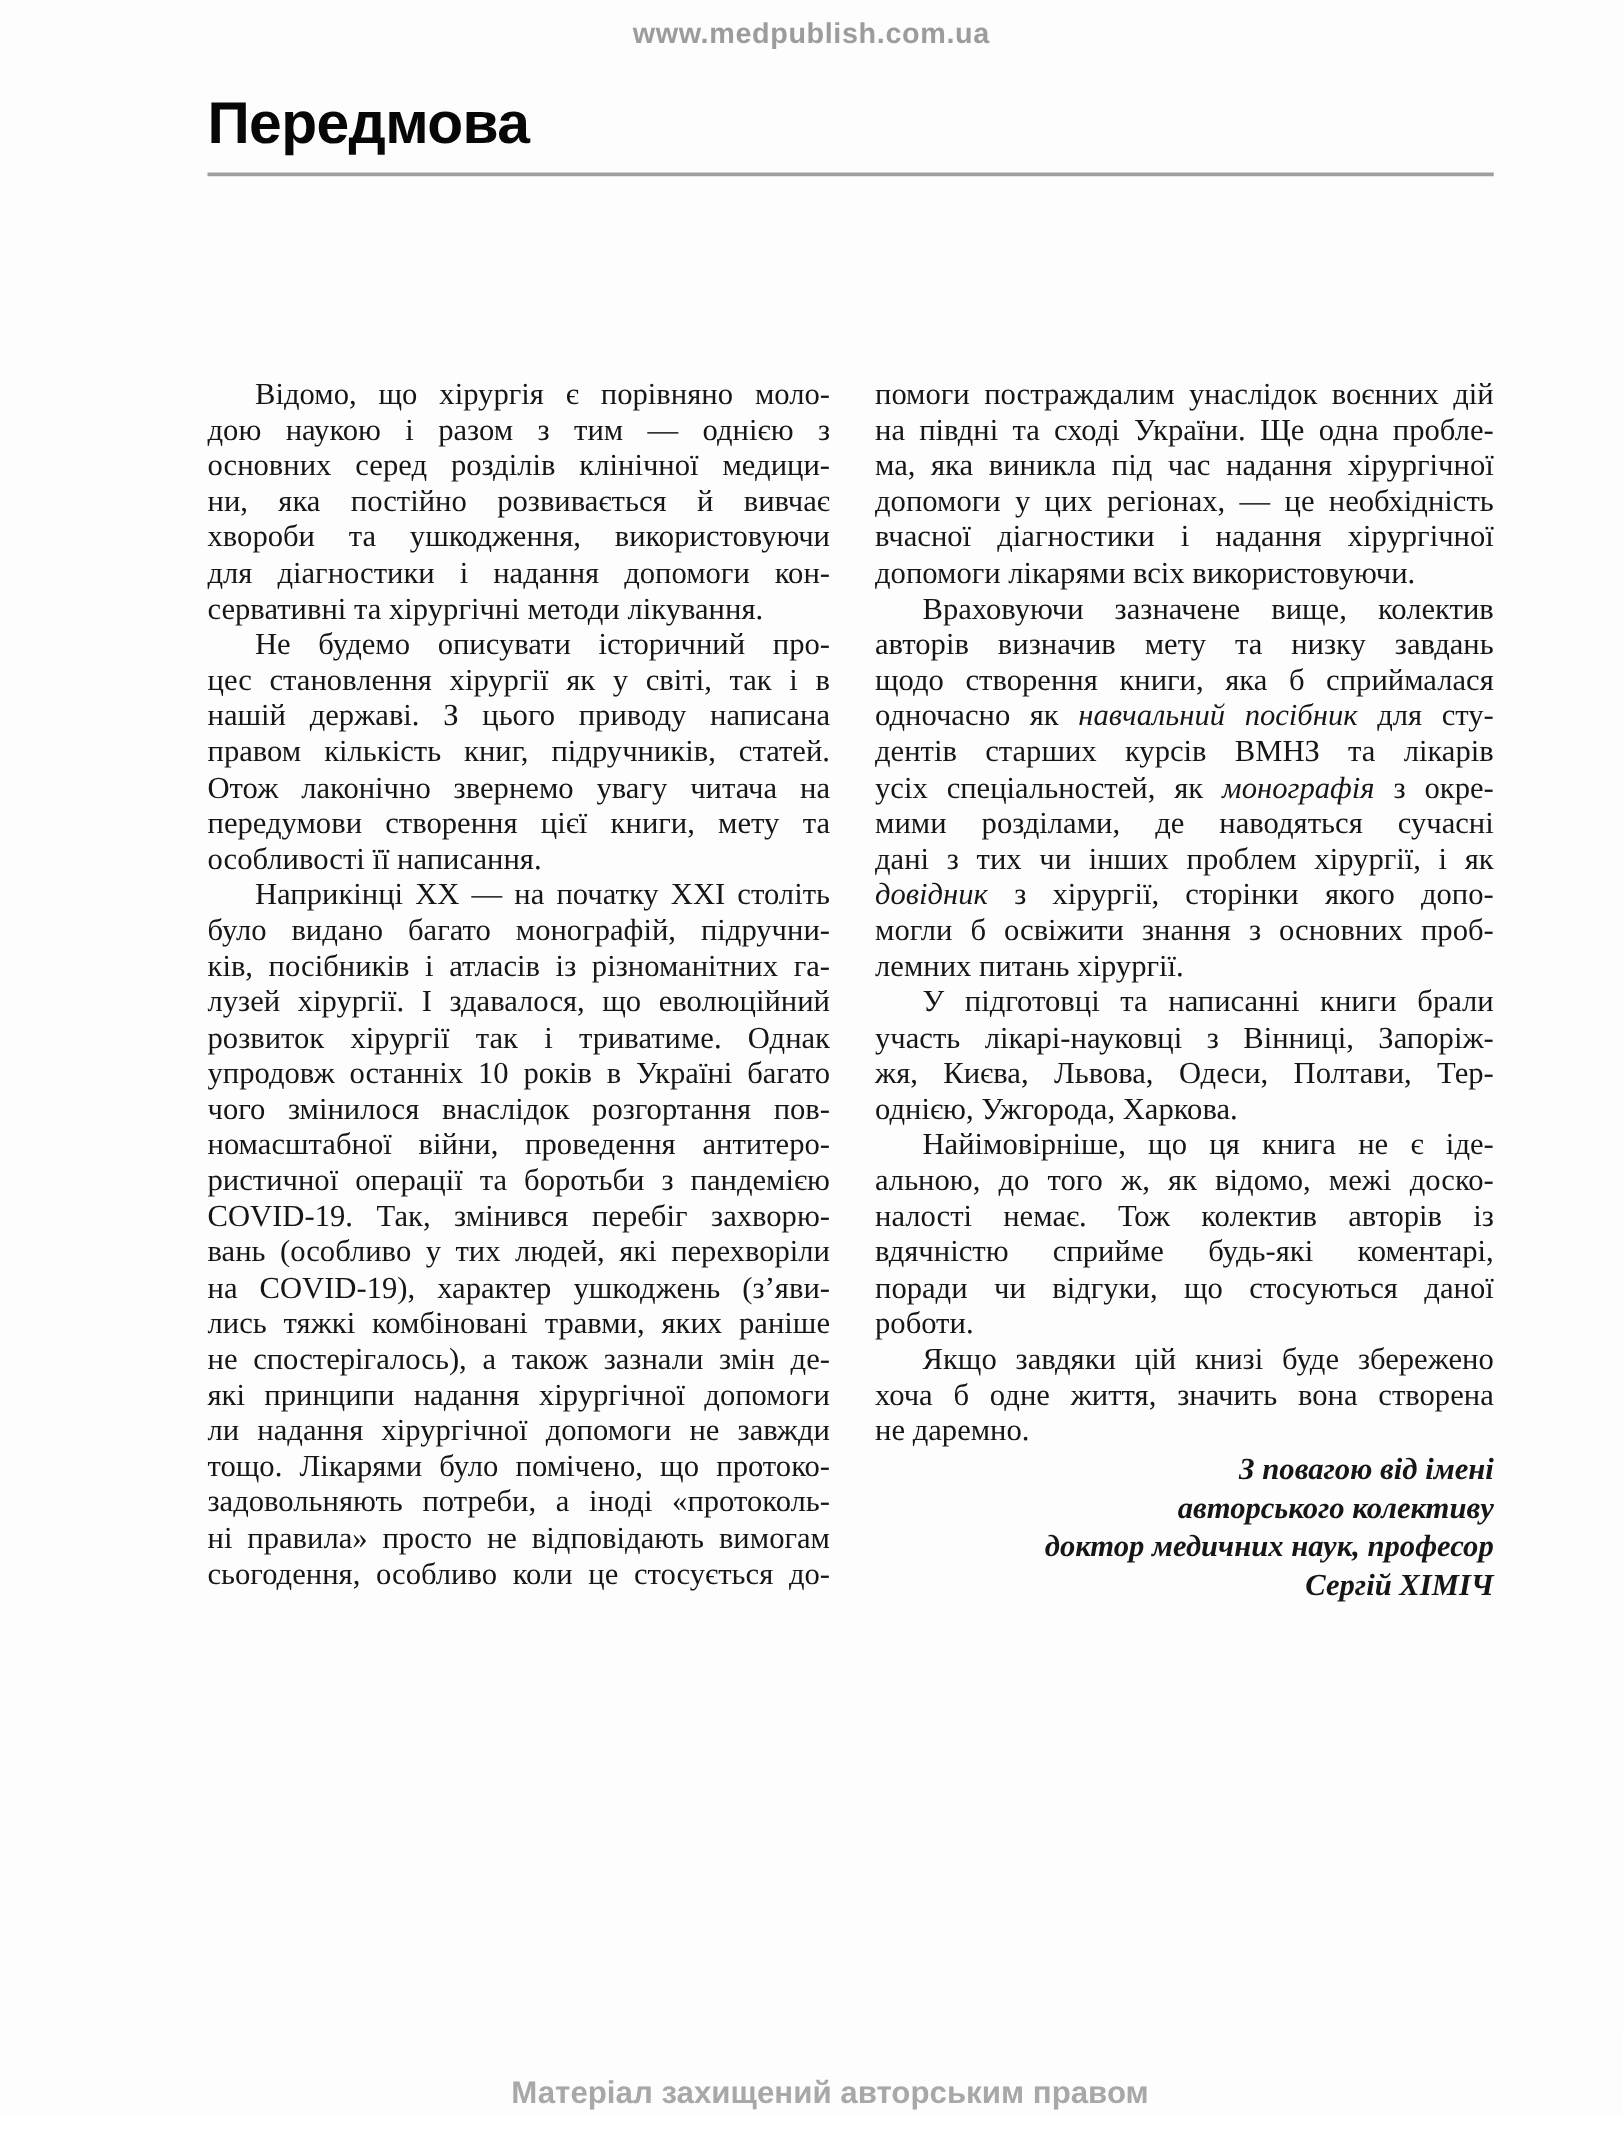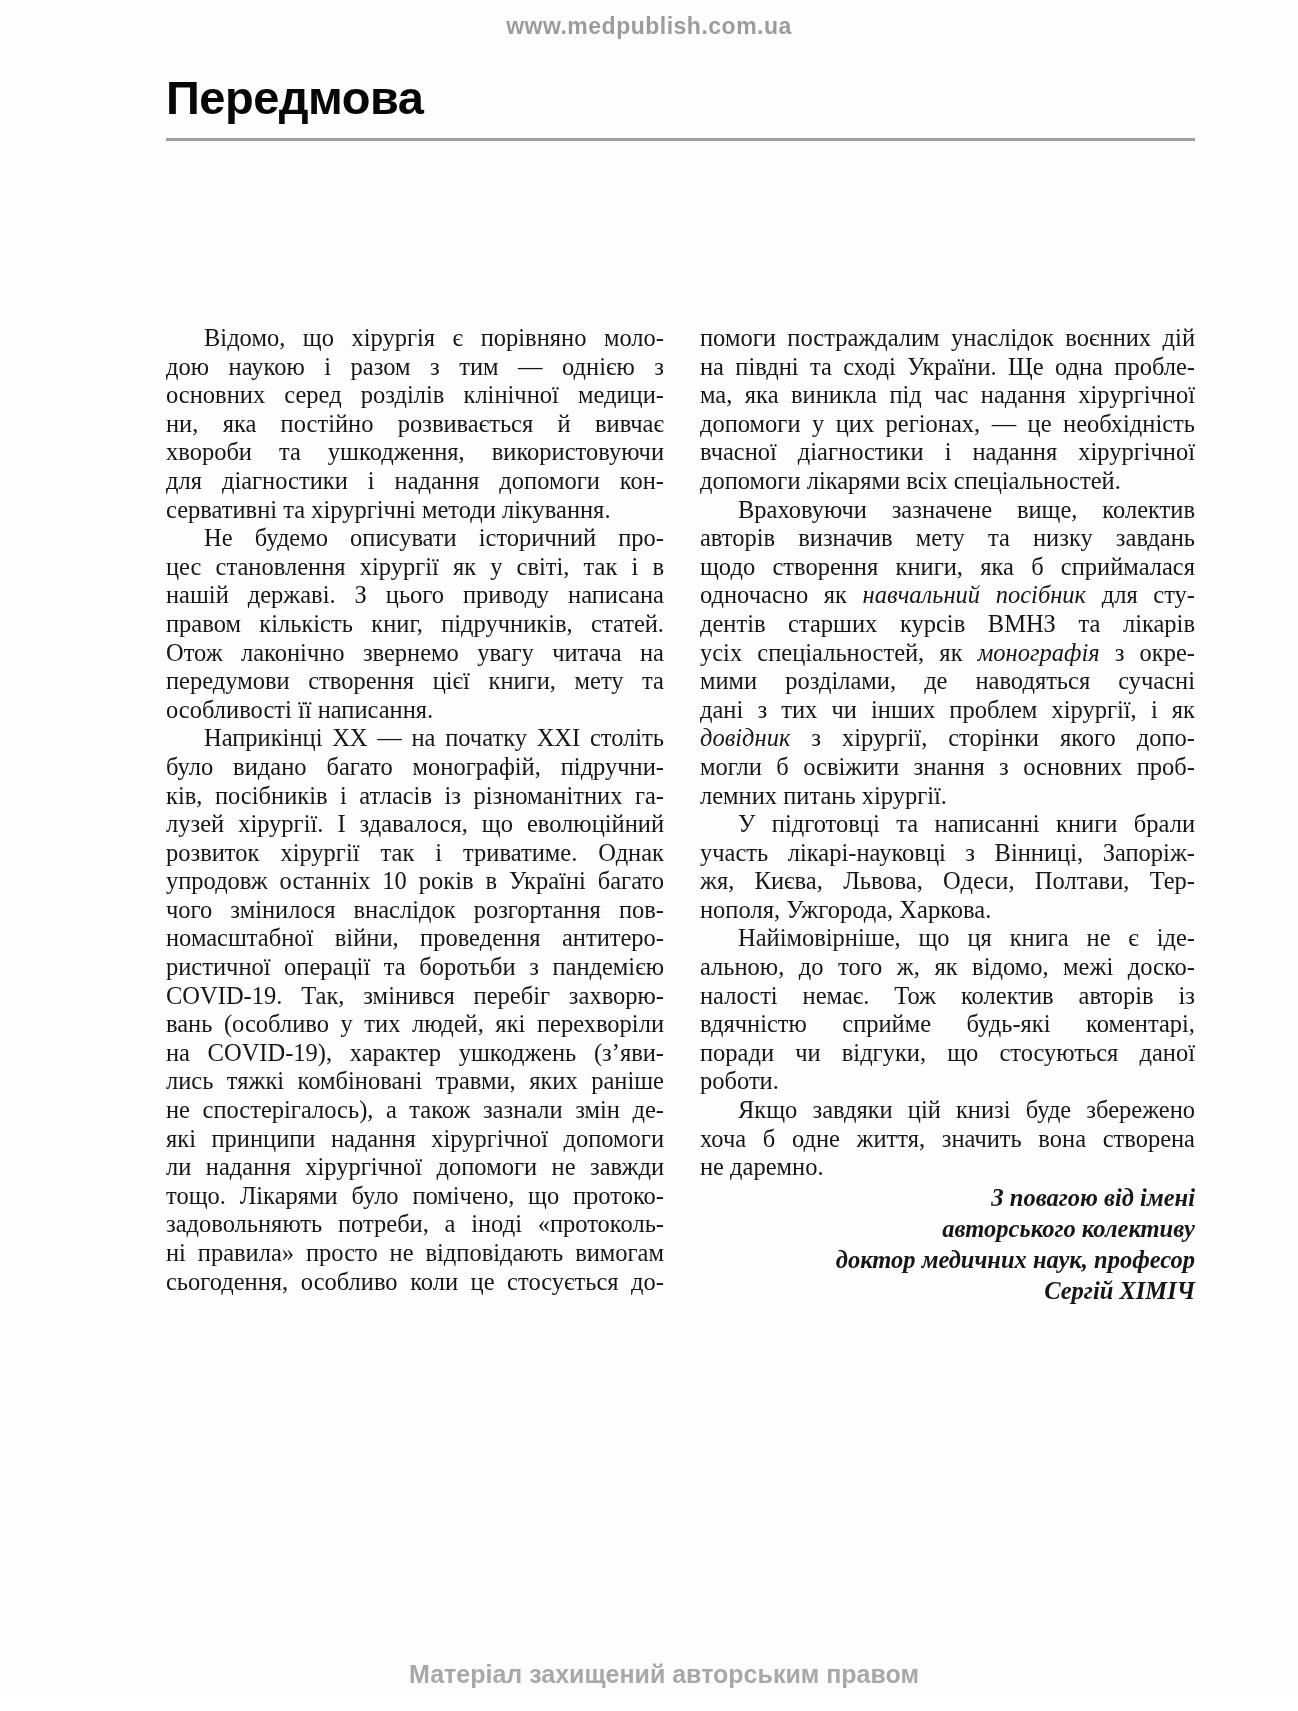--- a/index.html
+++ b/index.html
@@ -24,21 +24,21 @@
   }
   .rule {
     position:absolute; left:166px; top:138px;
     width:1029px; height:3px; background:#9f9f9f;
   }
   .columns {
     position:absolute; left:166px; top:302px; width:1029px;
     display:flex; justify-content:space-between;
   }
   .col {
-    font-size:24.5px; line-height:28.6px; color:#161616;margin-top:22px;
+    font-size:24.5px; line-height:28.6px; color:#161616;
   }
   .col-left  { width:498px; }
   .col-right { width:495px; }
   .line { text-align:justify; text-align-last:justify; }
   .line.endline { text-align-last:left; }
   .line.indent { text-indent:38px; }
   .it { font-style:italic; }
   .para.signature { font-weight:700; font-style:italic; }
   .para.signature .line {
     text-align:right; text-align-last:right; line-height:31px;
@@ -105,40 +105,40 @@
           <div class="line"><span>сьогодення, особливо коли це стосується до-</span></div>
         </div>
       </div>
     <div class="col col-right">
         <div class="para">
           <div class="line"><span>помоги постраждалим унаслідок воєнних дій</span></div>
           <div class="line"><span>на півдні та сході України. Ще одна пробле-</span></div>
           <div class="line"><span>ма, яка виникла під час надання хірургічної</span></div>
           <div class="line"><span>допомоги у цих регіонах, — це необхідність</span></div>
           <div class="line"><span>вчасної діагностики і надання хірургічної</span></div>
-          <div class="line endline"><span>допомоги лікарями всіх спеціальностей.</span></div>
+          <div class="line endline"><span>допомоги лікарями всіх використовуючи.</span></div>
         </div>
         <div class="para">
           <div class="line indent"><span>Враховуючи зазначене вище, колектив</span></div>
           <div class="line"><span>авторів визначив мету та низку завдань</span></div>
           <div class="line"><span>щодо створення книги, яка б сприймалася</span></div>
           <div class="line"><span>одночасно як </span><span class="it">навчальний посібник</span><span> для сту-</span></div>
           <div class="line"><span>дентів старших курсів ВМНЗ та лікарів</span></div>
           <div class="line"><span>усіх спеціальностей, як </span><span class="it">монографія</span><span> з окре-</span></div>
           <div class="line"><span>мими розділами, де наводяться сучасні</span></div>
           <div class="line"><span>дані з тих чи інших проблем хірургії, і як</span></div>
           <div class="line"><span class="it">довідник</span><span> з хірургії, сторінки якого допо-</span></div>
           <div class="line"><span>могли б освіжити знання з основних проб-</span></div>
           <div class="line endline"><span>лемних питань хірургії.</span></div>
         </div>
         <div class="para">
           <div class="line indent"><span>У підготовці та написанні книги брали</span></div>
           <div class="line"><span>участь лікарі-науковці з Вінниці, Запоріж-</span></div>
           <div class="line"><span>жя, Києва, Львова, Одеси, Полтави, Тер-</span></div>
-          <div class="line endline"><span>нополя, Ужгорода, Харкова.</span></div>
+          <div class="line endline"><span>однією, Ужгорода, Харкова.</span></div>
         </div>
         <div class="para">
           <div class="line indent"><span>Найімовірніше, що ця книга не є іде-</span></div>
           <div class="line"><span>альною, до того ж, як відомо, межі доско-</span></div>
           <div class="line"><span>налості немає. Тож колектив авторів із</span></div>
           <div class="line"><span>вдячністю сприйме будь-які коментарі,</span></div>
           <div class="line"><span>поради чи відгуки, що стосуються даної</span></div>
           <div class="line endline"><span>роботи.</span></div>
         </div>
         <div class="para">

